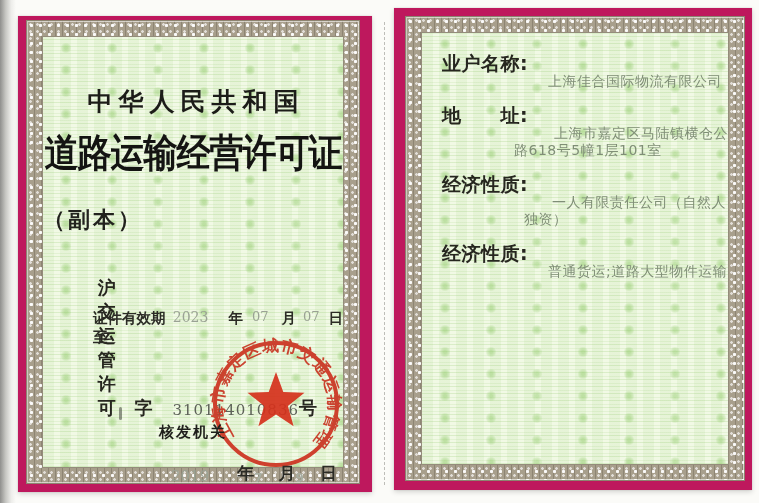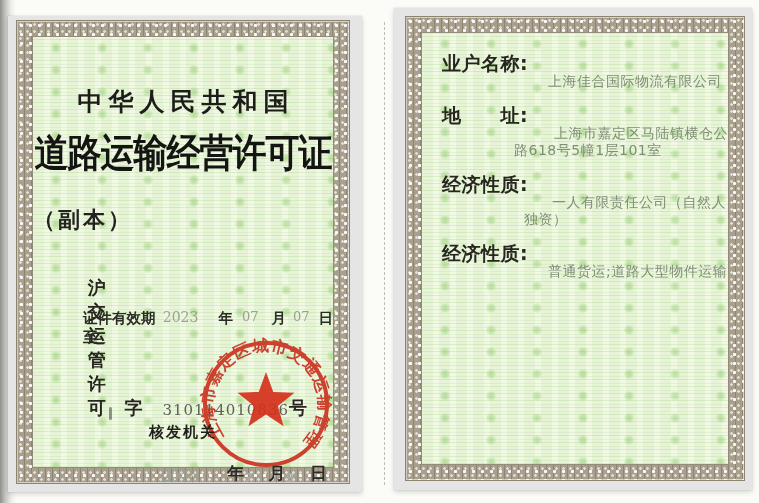--- a/index.html
+++ b/index.html
@@ -16,23 +16,23 @@
     position:absolute; left:0; top:0; bottom:0; width:16px;
     background:linear-gradient(90deg,#8f8f8d 0,#c6c6c2 35%,#ededea 70%,#fbfbf8 100%);
     z-index:0;
   }
   
   .fold-line {
     position:absolute; left:384px; top:22px; bottom:18px; width:0;
     border-left:1px dashed #bdbdb8; z-index:1;
   }
 
-  .page { position:absolute; background:#e5e5e5; z-index:2;
+  .page { position:absolute; background:#be185d; z-index:2;
           box-shadow:0 2px 5px rgba(0,0,0,.16), 0 0 1px rgba(0,0,0,.2); }
-  .page.left  { left:8px;  top:16px; width:354px; height:476px; }
+  .page.left  { left:18px;  top:16px; width:354px; height:476px; }
   .page.right { left:394px; top:8px;  width:358px; height:482px; }
 
   
   .frame {
     position:absolute; border:1px solid #8d8470;
     background-color:#a89f8c;
     background-image:
       radial-gradient(circle, rgba(255,255,255,.95) 1.3px, transparent 2px),
       radial-gradient(circle, rgba(255,255,255,.65) 1px, transparent 1.6px),
       repeating-linear-gradient(90deg, rgba(80,72,58,.30) 0 1px, transparent 1px 7px);

